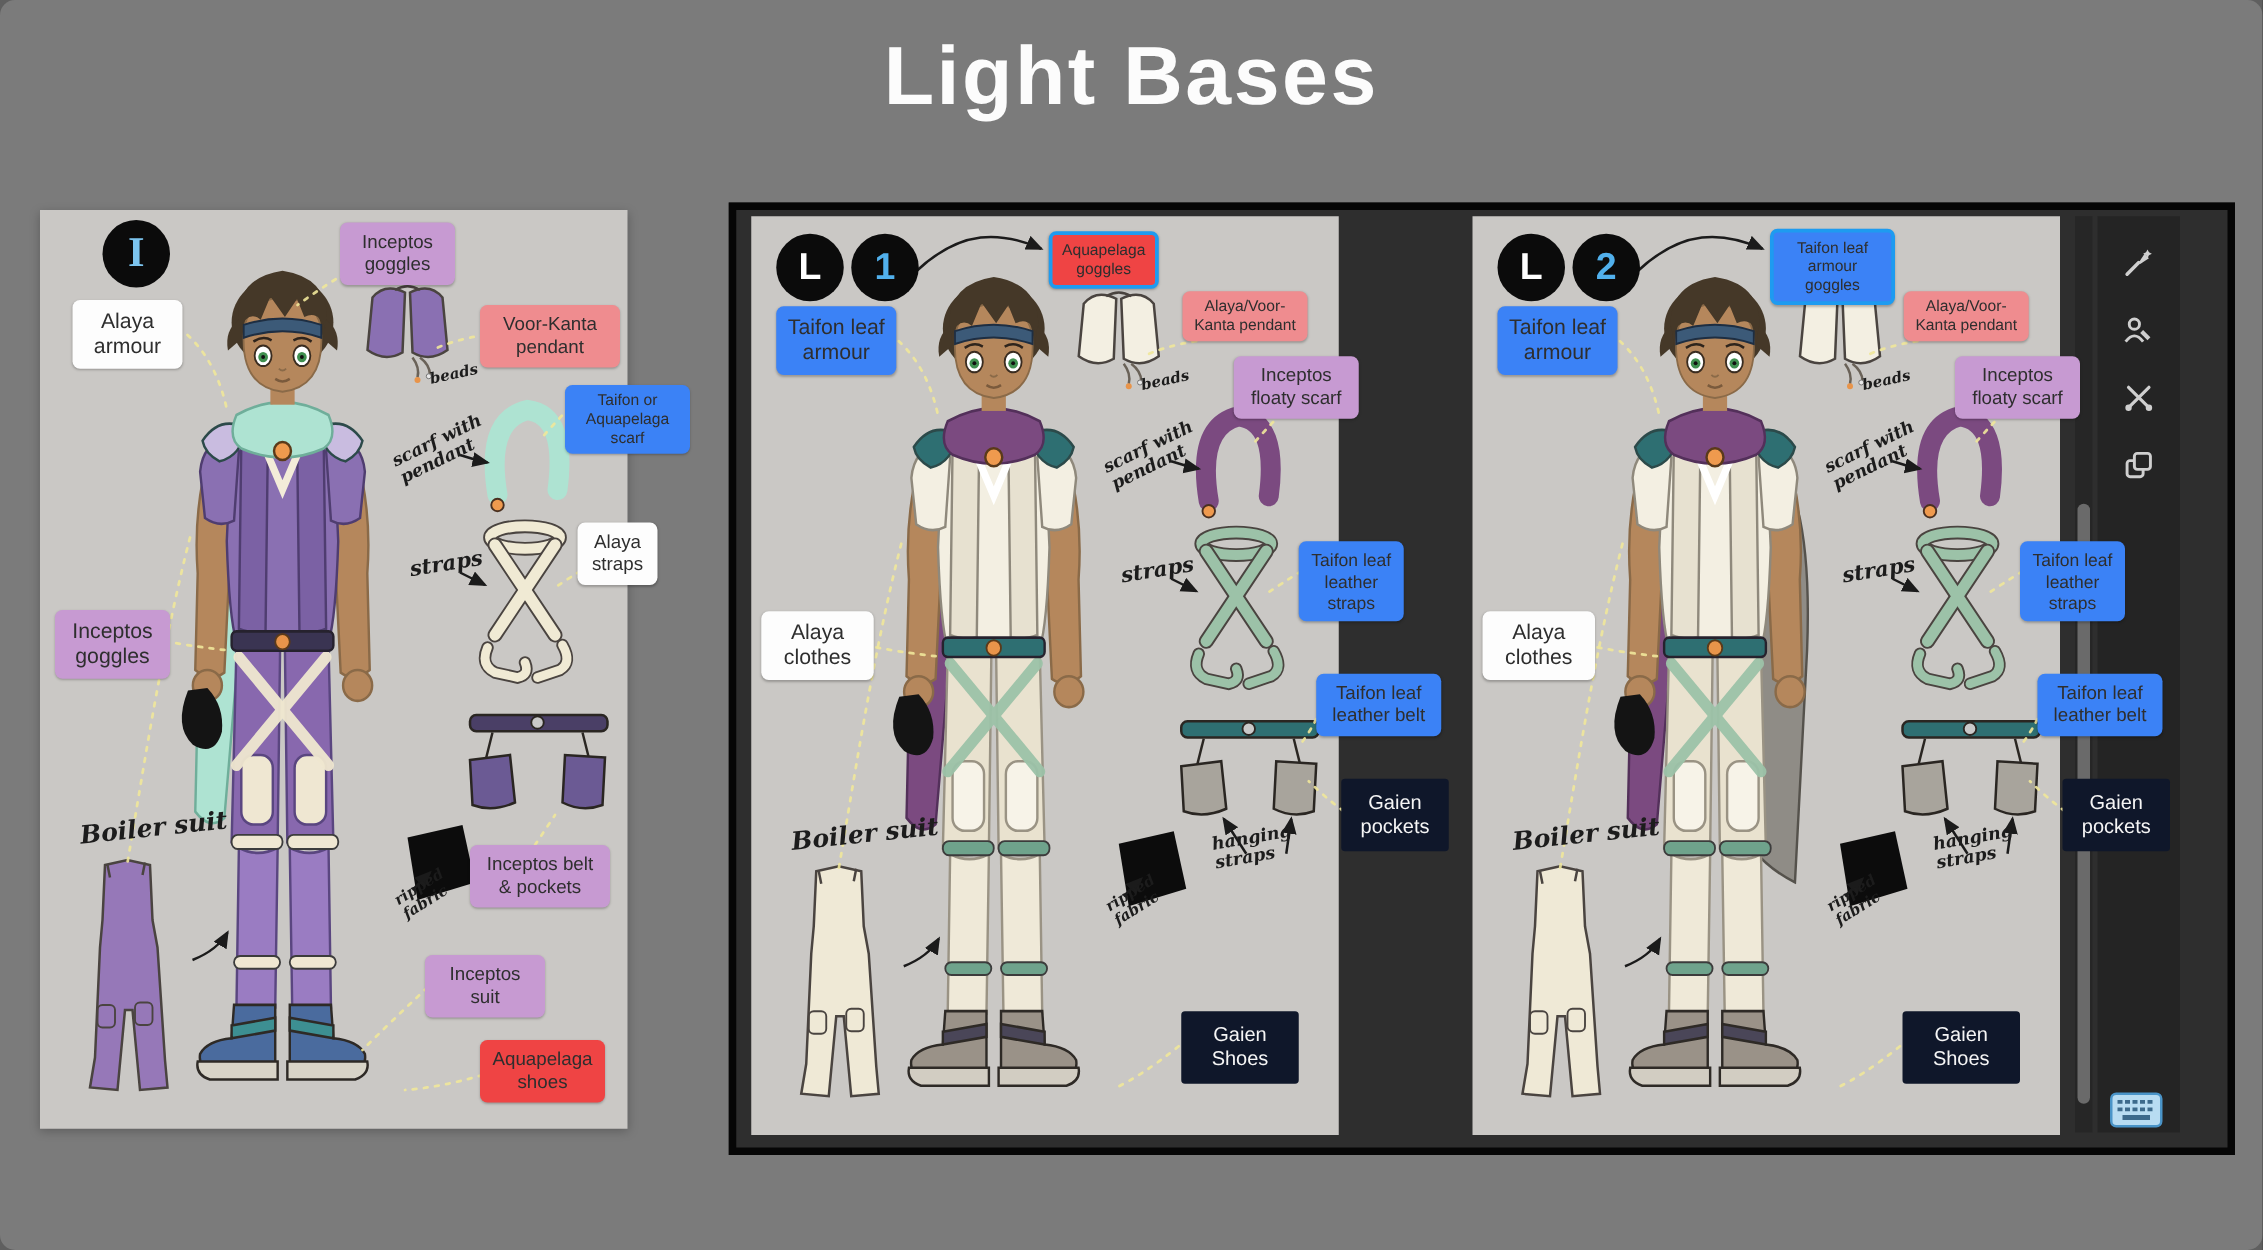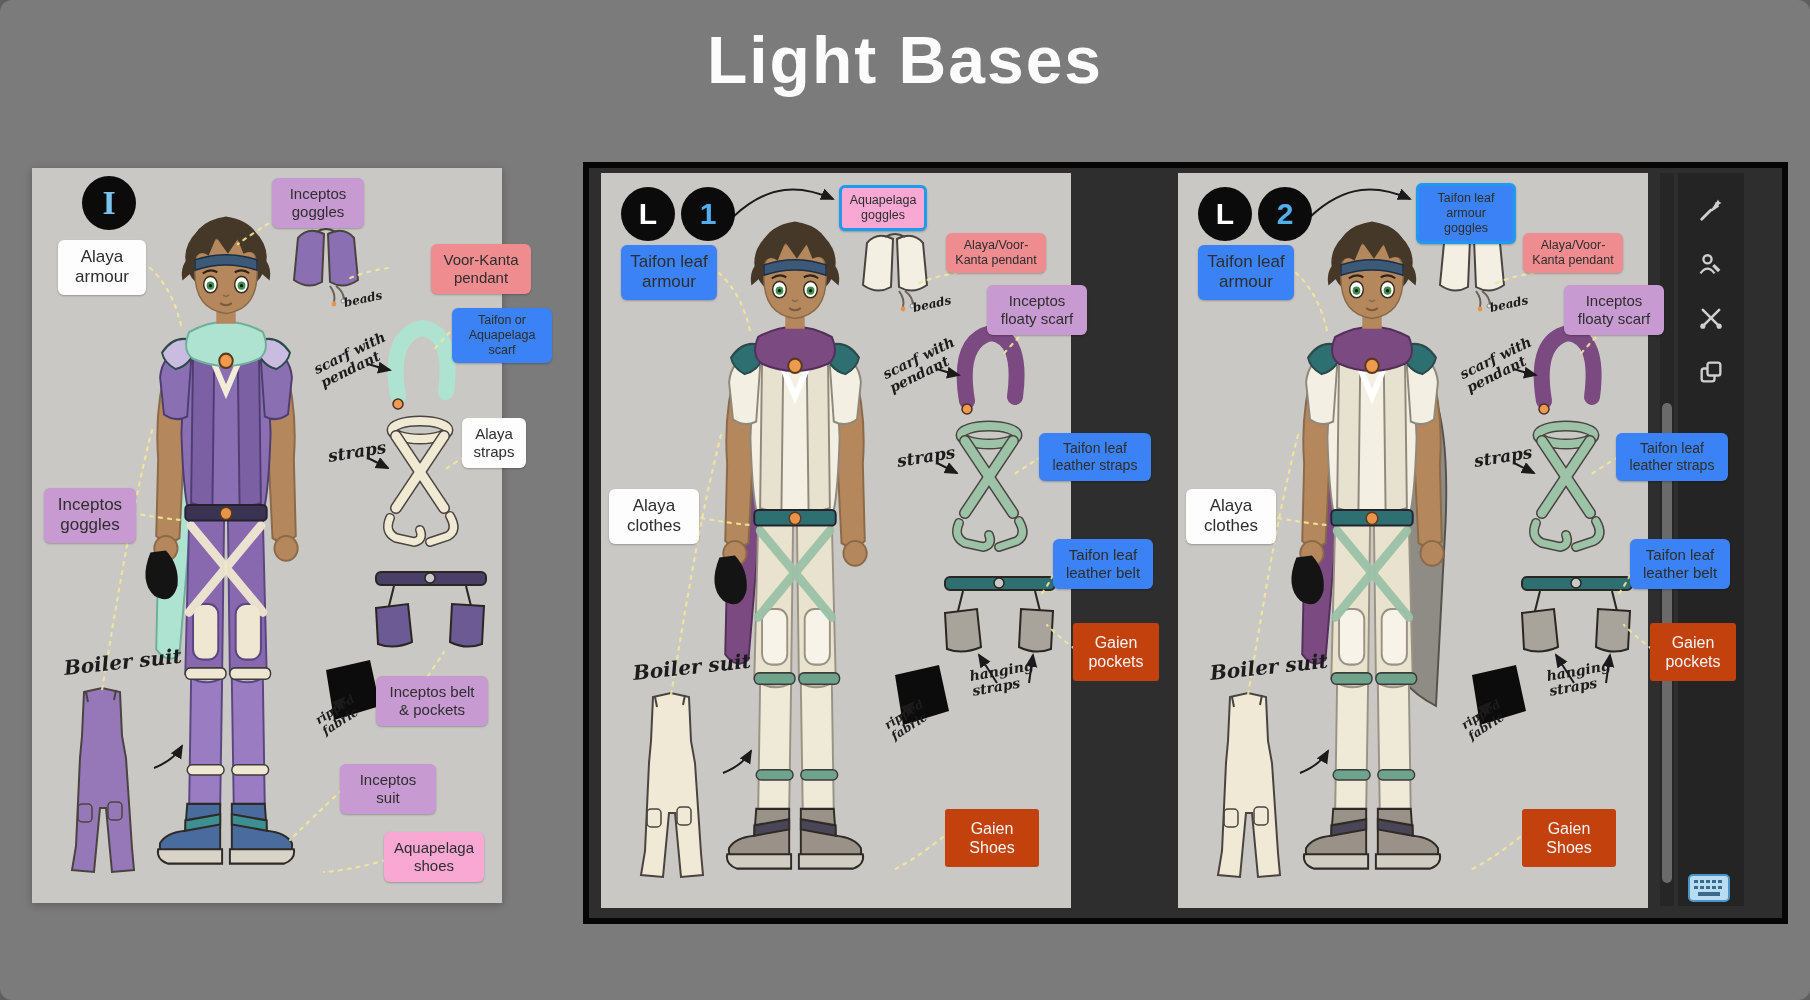--- a/index.html
+++ b/index.html
@@ -46,42 +46,42 @@
   
   .lbl{position:absolute;font:15px/1.2 "Liberation Sans",sans-serif;text-align:center;
        padding:7px 8px;border-radius:6px;color:#2e2e2e;z-index:5;
        box-shadow:0 1px 2px rgba(0,0,0,.25);}
   .lbl.big{font-size:17px;}
   .lbl.small{font-size:12.5px;padding:5px 6px;}
   .lbl.white{background:#fdfdfd;}
   .lbl.purple{background:#c79ad2;}
   .lbl.pink{background:#ef8c8f;}
   .lbl.green{background:#3b82f6;}
-  .lbl.blue{background:#f9a8d4;}
-  .lbl.black{background:#c2410c;color:#f5f5f5;border-radius:3px;font-size:16px;padding:10px 12px;box-shadow:none;}
+  .lbl.blue{background:#ef4444;}
+  .lbl.black{background:#0f172a;color:#f5f5f5;border-radius:3px;font-size:16px;padding:10px 12px;box-shadow:none;}
   .lbl.bordered{border:3px solid #1e9bf0;}
 
   
   .p0-goggles{left:240px;top:10px;width:92px;}
-  .p0-pendant{left:352px;top:76px;width:100px;margin-left:47px;}
+  .p0-pendant{left:352px;top:76px;width:112px;}
   .p0-armour{left:26px;top:72px;width:88px;}
   .p0-scarf{left:420px;top:140px;width:100px;}
   .p0-straps{left:430px;top:250px;width:64px;}
   .p0-clothes{left:12px;top:320px;width:92px;}
   .p0-belt{left:344px;top:508px;width:112px;}
   .p0-strap2{left:308px;top:596px;width:96px;}
   .p0-shoes{left:352px;top:664px;width:100px;}
 
   
   .pm-goggles{left:238px;top:12px;width:88px;}
   .pm-goggles2{left:238px;top:10px;width:100px;}
   .pm-pendant{left:345px;top:60px;width:100px;}
   .pm-armour{left:20px;top:72px;width:96px;}
   .pm-floaty{left:386px;top:112px;width:100px;}
-  .pm-lstraps{left:438px;top:260px;width:112px;font-size:14px;}
+  .pm-lstraps{left:438px;top:260px;width:84px;font-size:14px;}
   .pm-clothes{left:8px;top:316px;width:90px;}
   .pm-lbelt{left:452px;top:366px;width:100px;}
   .pm-pockets{left:472px;top:450px;width:86px;}
   .pm-shoes{left:344px;top:636px;width:94px;}
 
   
   .hand{position:absolute;font:italic 600 17px "DejaVu Serif",serif;color:#1c1c1c;z-index:4;
         white-space:nowrap;transform-origin:left center;}
   .hand.sm{font-size:12px;}
   .h-boiler{left:32px;top:488px;transform:rotate(-6deg);font-size:20px;}

